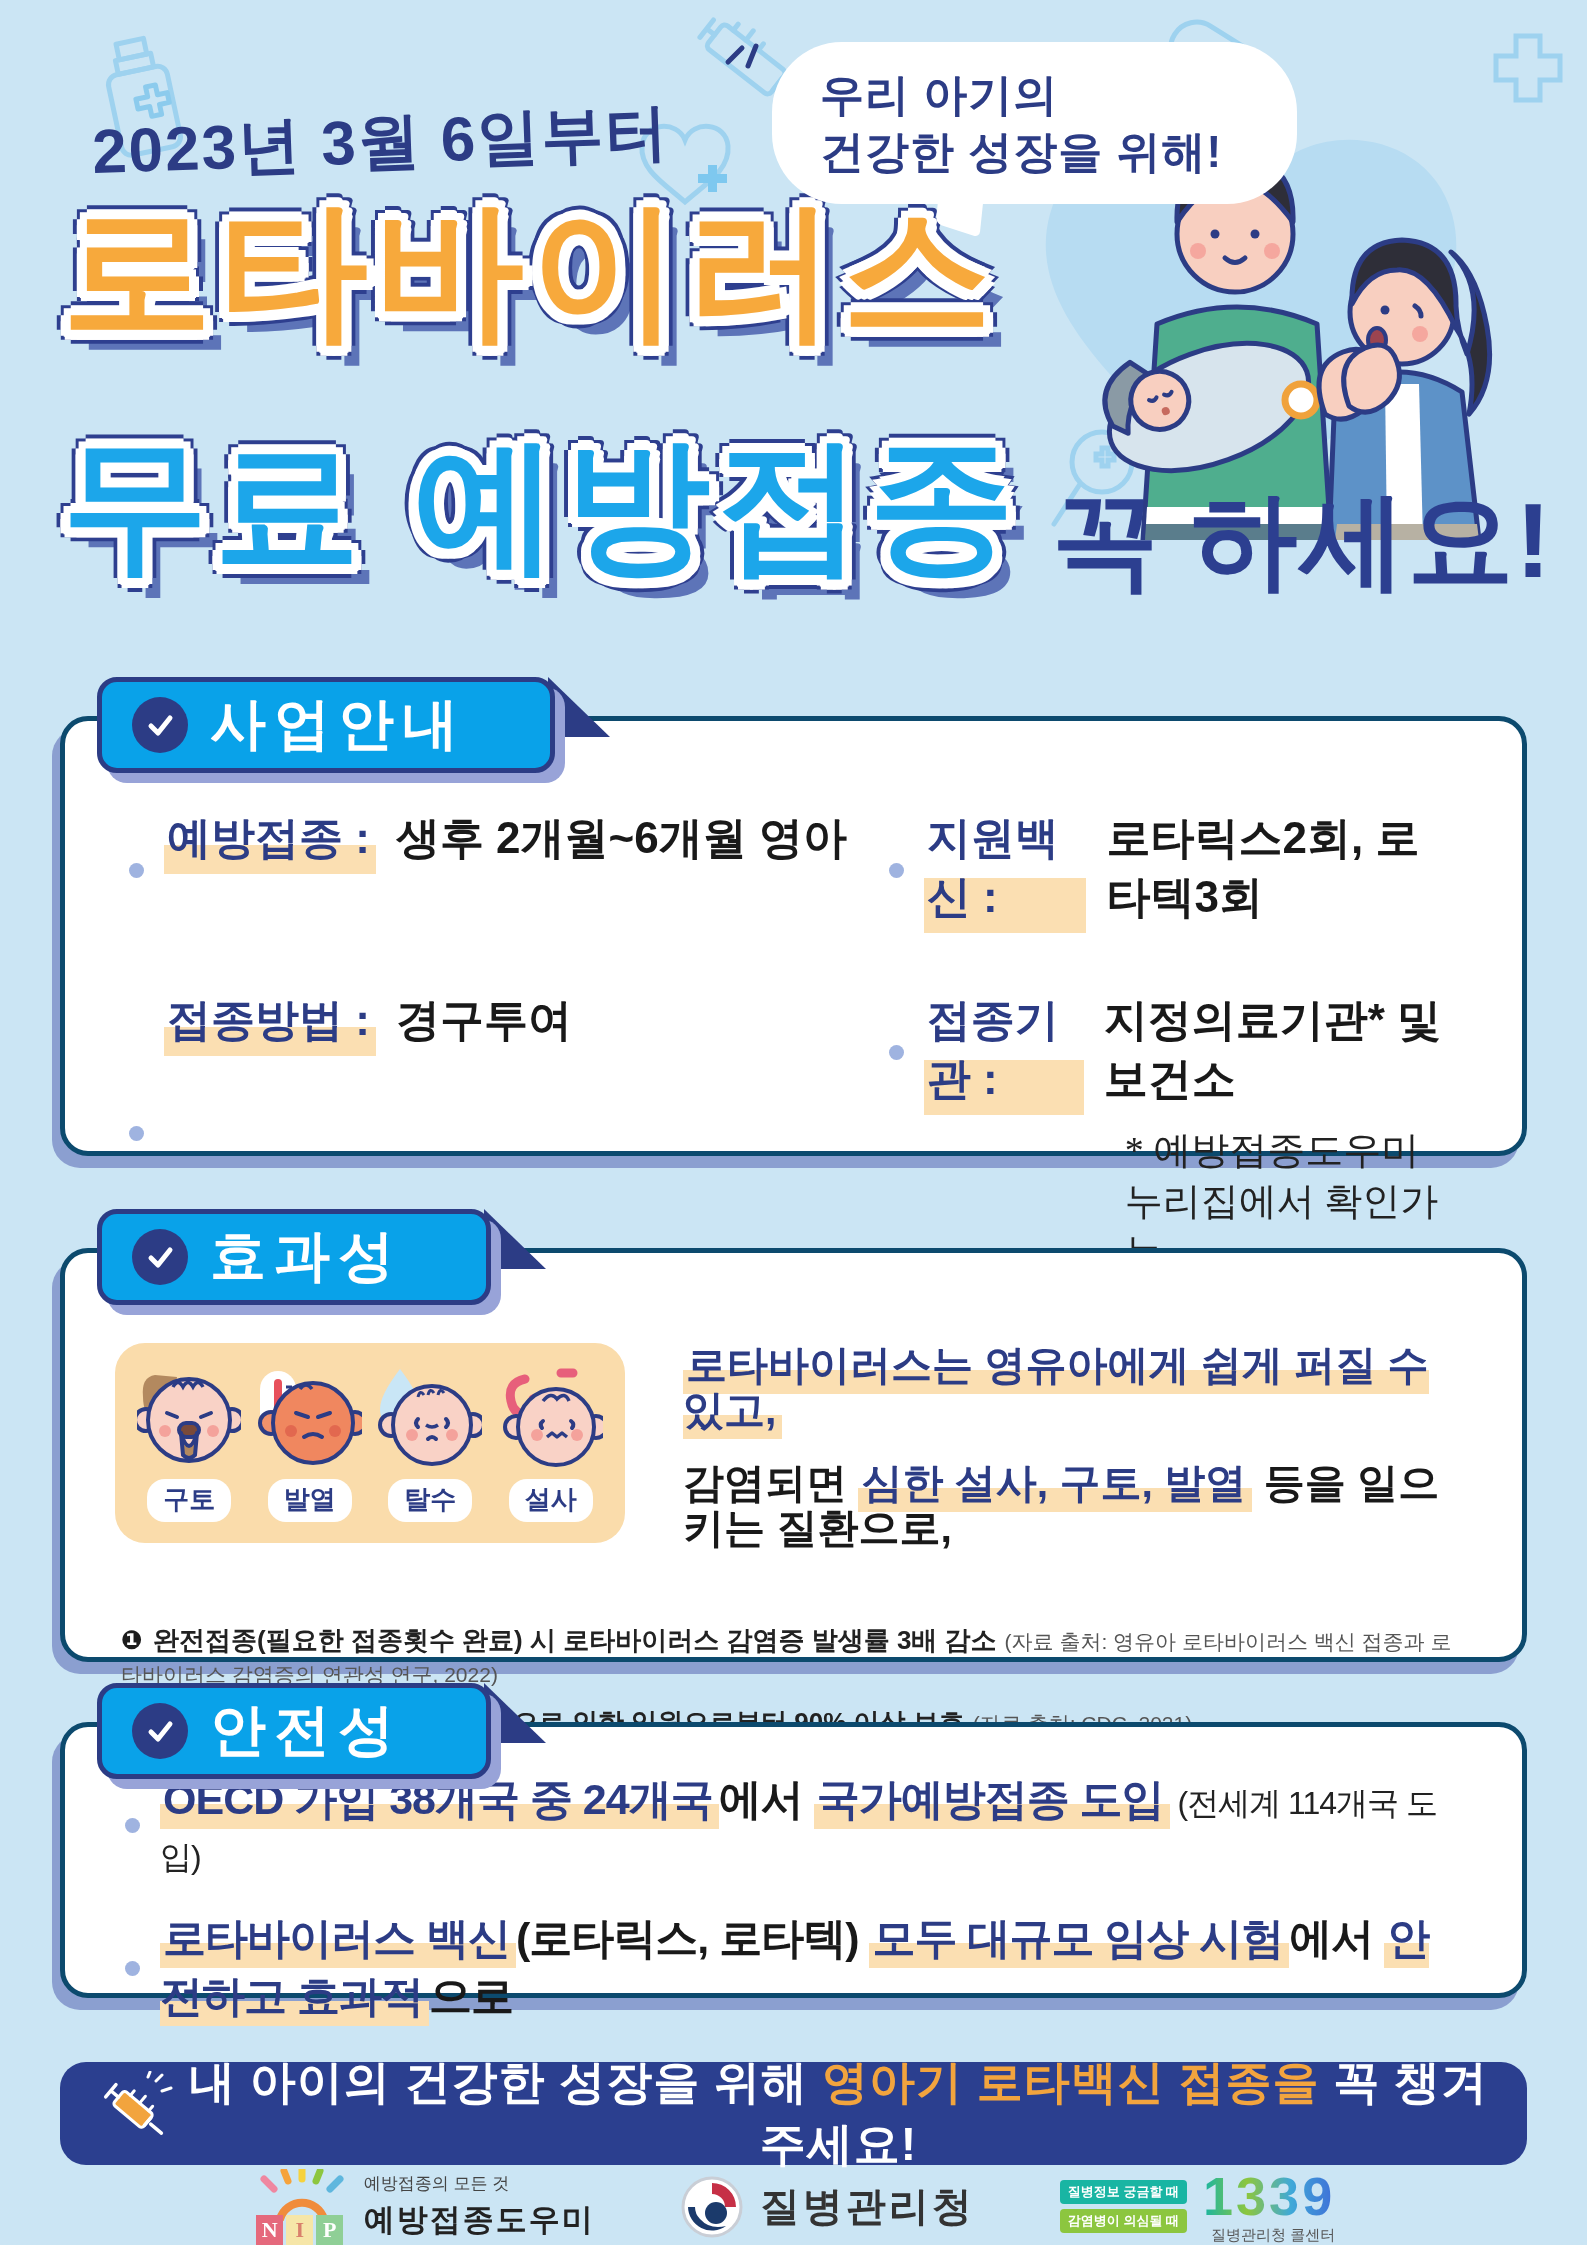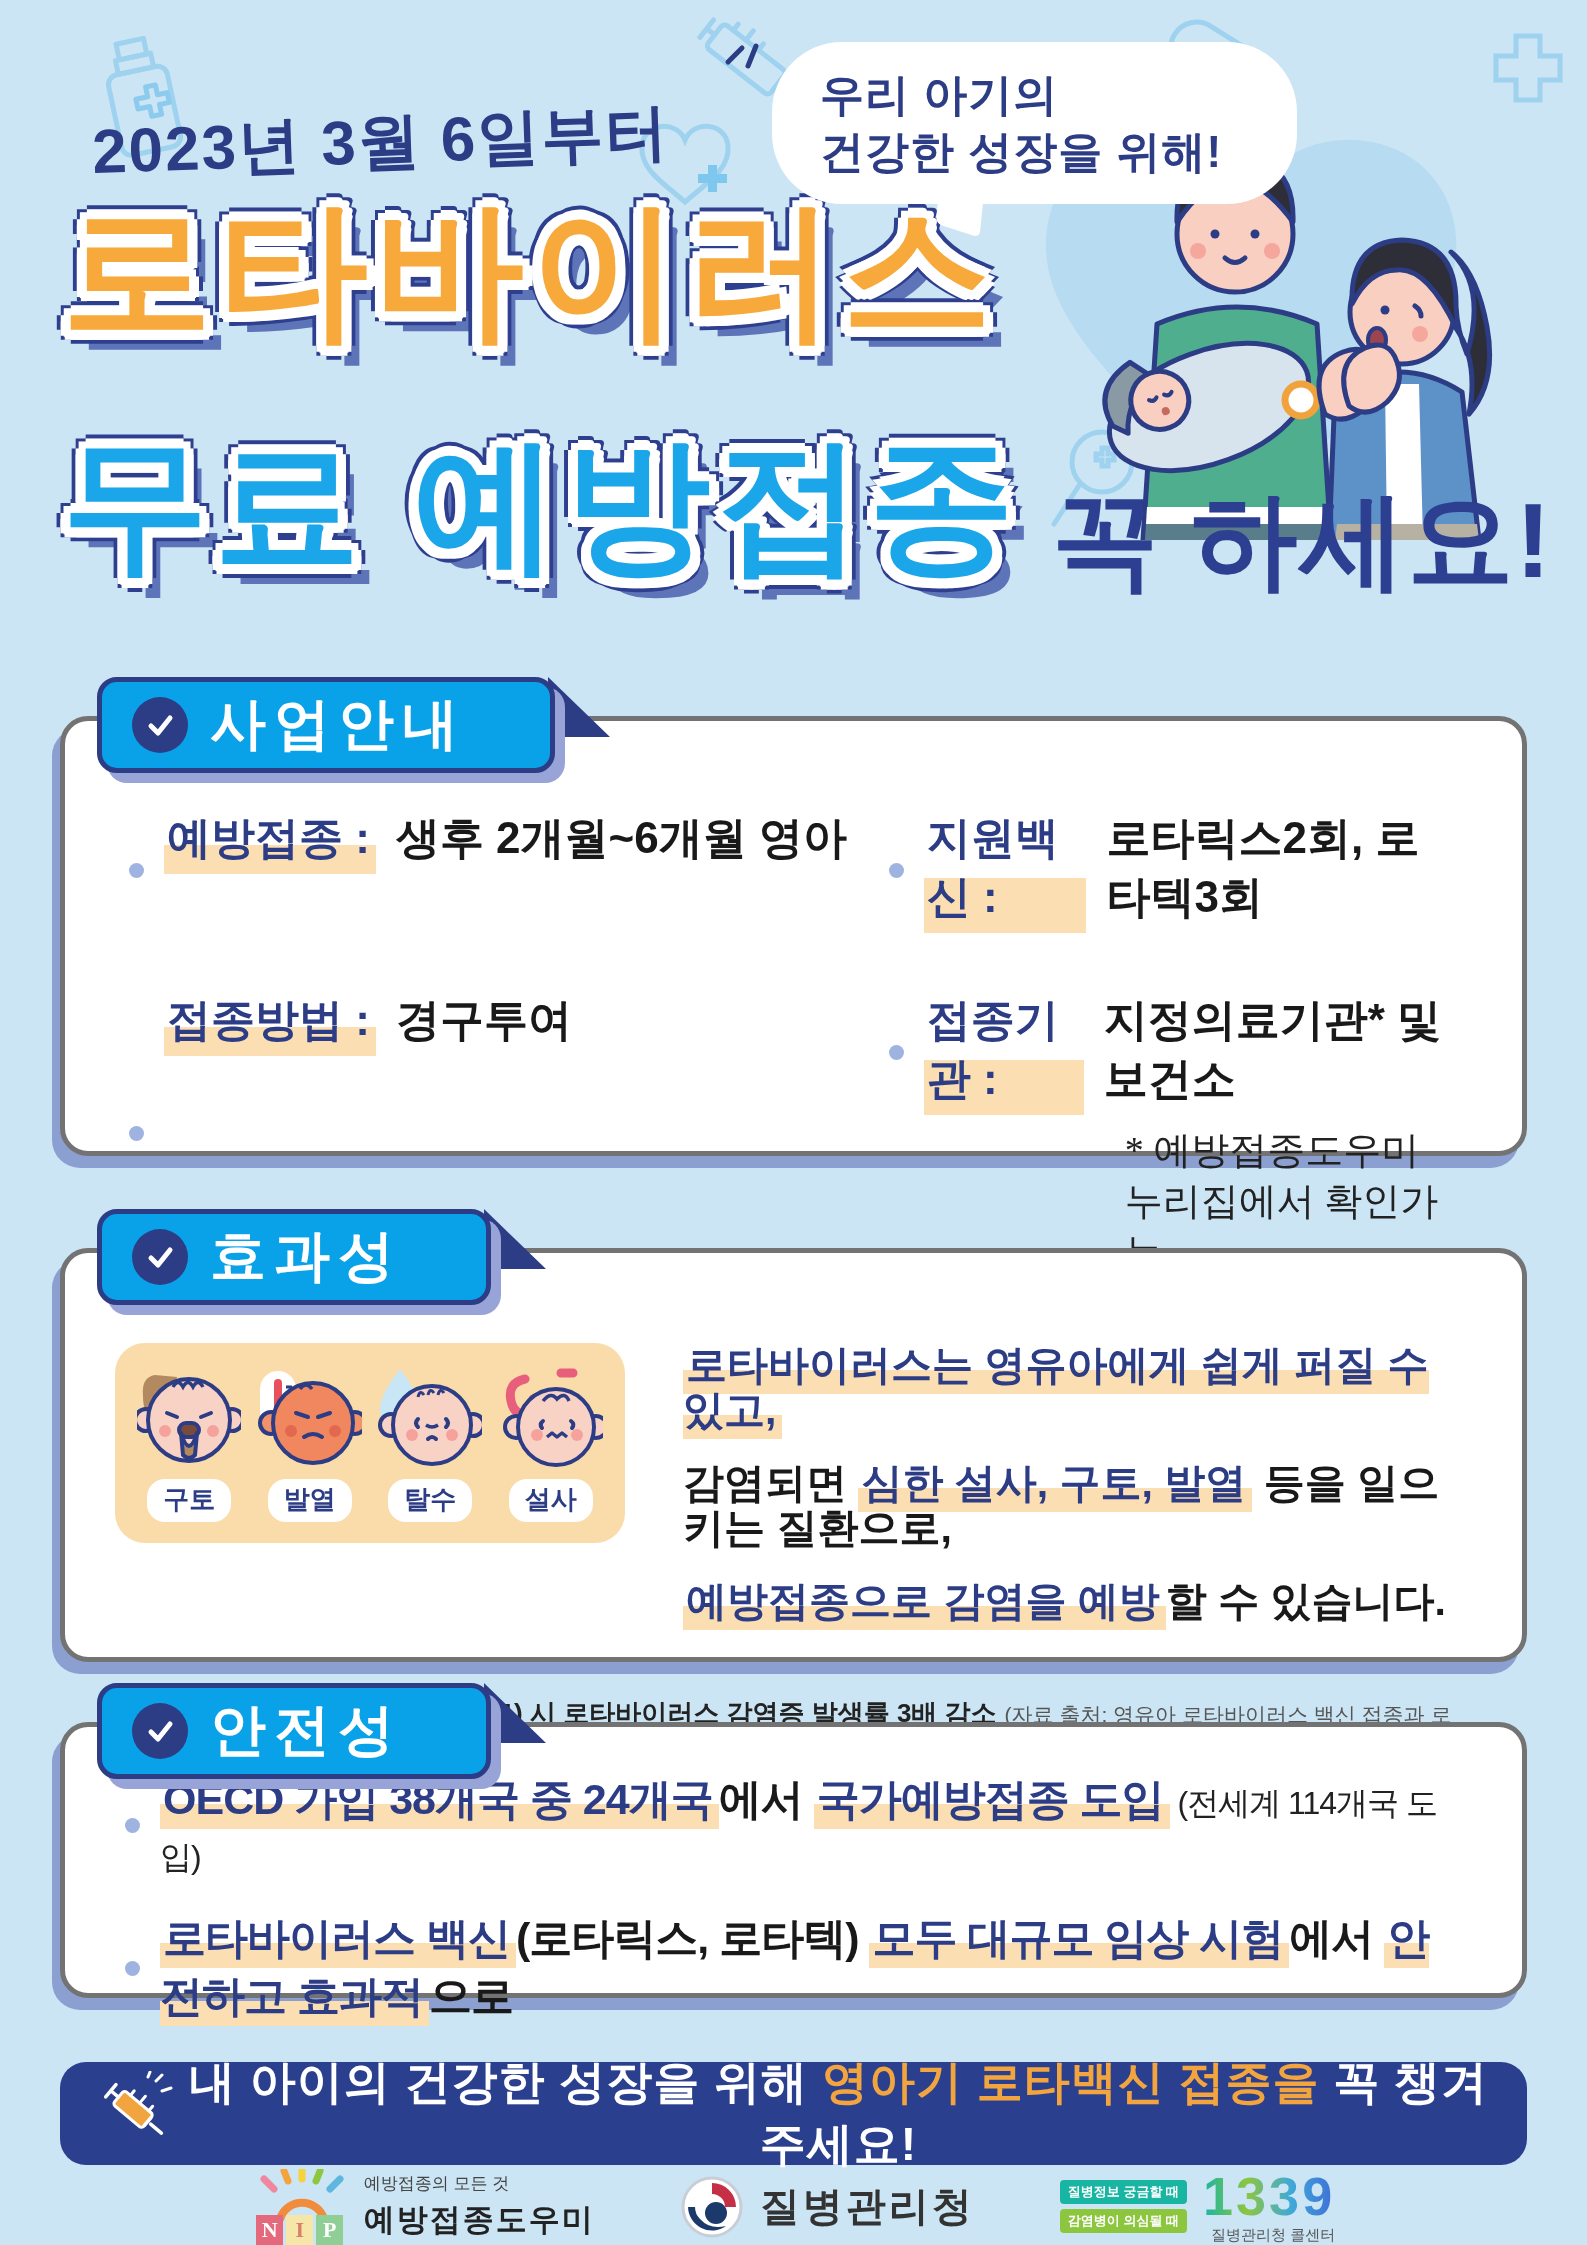--- a/index.html
+++ b/index.html
@@ -41,21 +41,21 @@
   .bubble::after{
     content:"";position:absolute;left:165px;bottom:-26px;width:46px;height:46px;background:#fff;
     transform:rotate(18deg) skew(12deg);border-radius:6px;
   }
   .bubble-text{font-size:44px;font-weight:800;color:#2c3c85;line-height:1.3;letter-spacing:1px;}
   .family-wrap{position:absolute;right:55px;top:62px;width:575px;height:478px;z-index:2;overflow:hidden;}
 
   
   .card{
     position:absolute;left:60px;width:1467px;background:#fff;
-    border:5px solid #737373;border-radius:28px;box-sizing:border-box;
+    border:5px solid #0c4a6e;border-radius:28px;box-sizing:border-box;
     box-shadow:-8px 12px 0 #8b9fd0;z-index:2;
   }
   .card1{top:716px;height:440px;padding:86px 60px 0 64px;}
   .card2{top:1248px;height:414px;padding:90px 55px 0 50px;}
   .card3{top:1722px;height:276px;padding:44px 55px 0 60px;}
   .tab{
     position:absolute;top:-44px;left:32px;height:96px;display:inline-flex;align-items:center;
     gap:22px;padding:0 84px 0 30px;background:#09a2e9;border:5px solid #2c3c85;border-radius:20px;
     box-shadow:10px 10px 0 #98a3d8;box-sizing:border-box;
   }
@@ -363,21 +363,20 @@
           <circle cx="38" cy="70" r="6" fill="#f4a29b"></circle>
             <circle cx="78" cy="70" r="6" fill="#f4a29b"></circle>
         </svg>
         <span class="sym-label">설사</span>
       </div>
     </div>
 
     <div class="fx-text">
       <p class="fx-line"><span class="hl">로타바이러스는 영유아에게 쉽게 퍼질 수 있고,</span></p>
       <p class="fx-line"><span class="plain">감염되면 </span><span class="hl">심한 설사, 구토, 발열</span><span class="plain"> 등을 일으키는 질환으로,</span></p>
-      <p class="fx-line"><span class="hl">예방접종으로 감염을 예방</span><span class="plain">할 수 있습니다.</span></p>
     </div>
   </div>
 
   <div class="footnotes">
     <div class="foot"><span class="fnb">❶</span><span class="fnt">완전접종(필요한 접종횟수 완료) 시 로타바이러스 감염증 발생률 3배 감소</span><span class="fns">(자료 출처: 영유아 로타바이러스 백신 접종과 로타바이러스 감염증의 연관성 연구, 2022)</span></div>
     <div class="foot"><span class="fnb">❷</span><span class="fnt">예방접종 시 로타바이러스 질환으로 인한 입원으로부터 90% 이상 보호</span><span class="fns">(자료 출처: CDC, 2021)</span></div>
   </div>
 </section>
 
 <section class="card card3">

